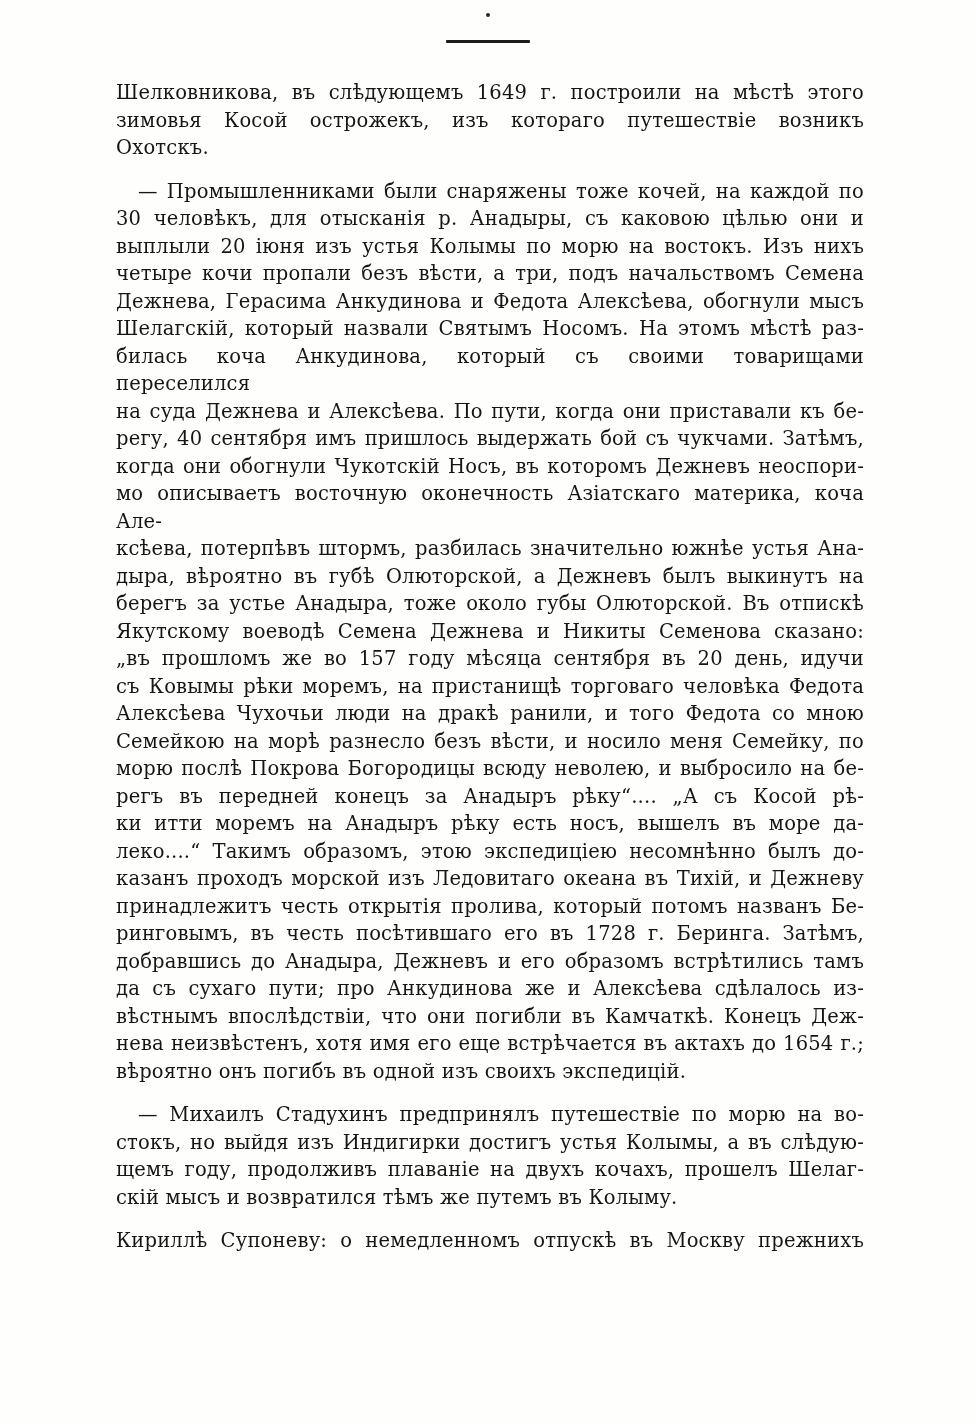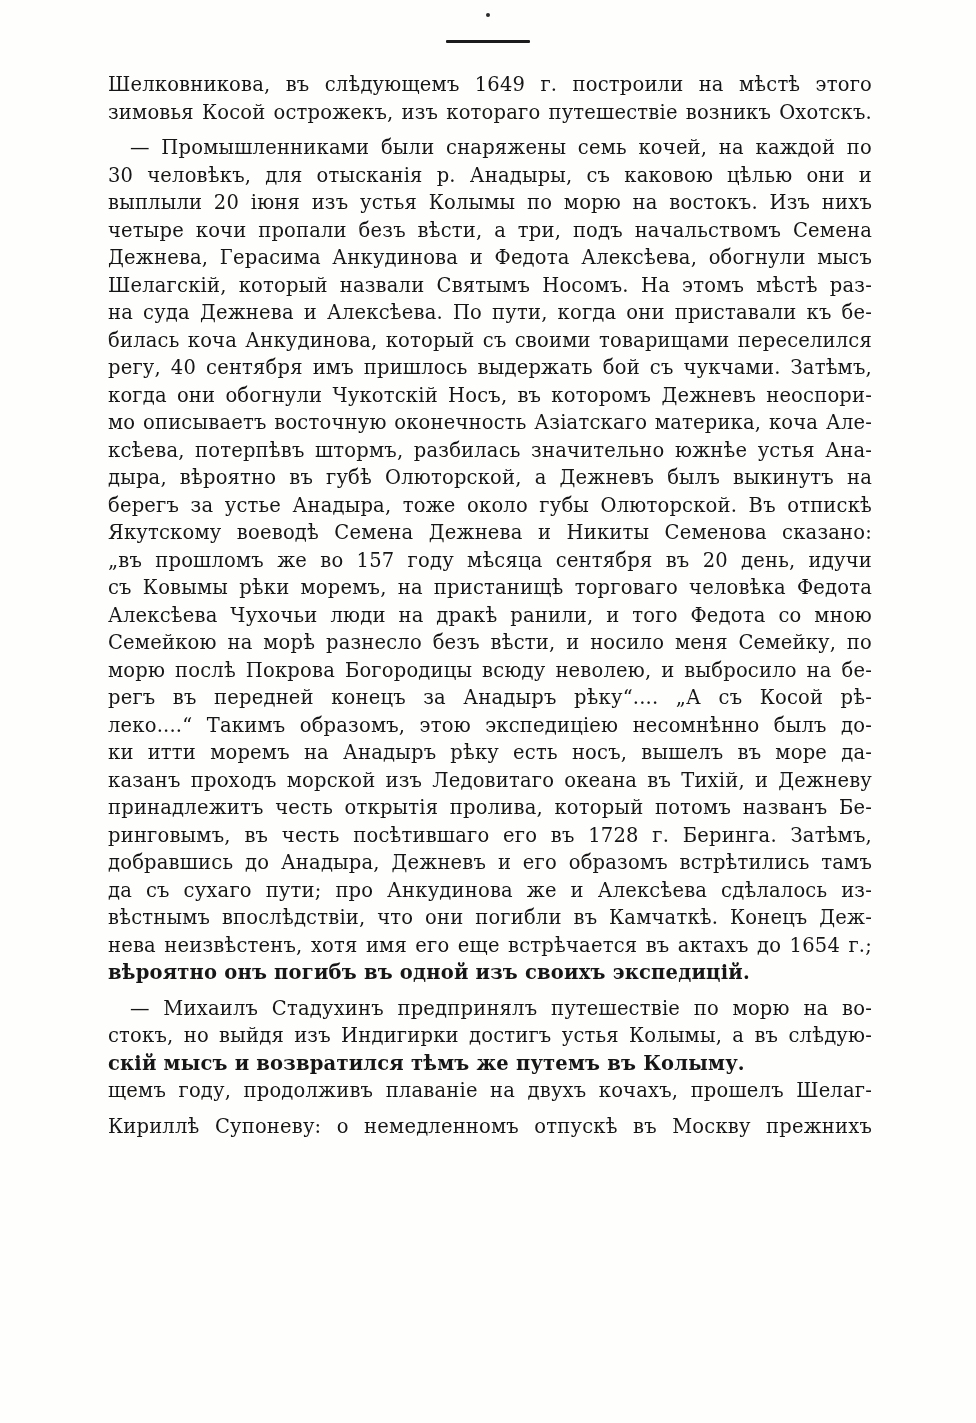--- a/index.html
+++ b/index.html
@@ -36,86 +36,85 @@
     background: #1c1c1c;
     border-radius: 1px;
   }
   .text-block {
     position: absolute;
     top: 63px;
     left: 100px;
     width: 780px;
   }
   .paragraph {
-    margin: 8px;
+    margin: 16px;
     padding: 0;
   }
   .line {
     font-size: 19.5px;
     line-height: 27.5px;
     text-align: justify;
     text-align-last: justify;
     letter-spacing: 0.2px;
     white-space: normal;
   }
   .line.last {
     text-align-last: left;
-    font-weight: bold;
   }
   .line.indent {
     text-indent: 22px;
   }
 </style>
 </head>
 <body>
 
 <div class="page">
   <div class="top-dot"></div>
   <div class="divider"></div>
   <div class="text-block" id="text-block">
       <div class="paragraph">
         <div class="line">Шелковникова, въ слѣдующемъ 1649 г. построили на мѣстѣ этого</div>
         <div class="line">зимовья Косой острожекъ, изъ котораго путешествіе возникъ Охотскъ.</div>
       </div>
       <div class="paragraph">
-        <div class="line indent">— Промышленниками были снаряжены семь кочей, на каждой по</div>
+        <div class="line indent">— Промышленниками были снаряжены тоже кочей, на каждой по</div>
         <div class="line">30 человѣкъ, для отысканія р. Анадыры, съ каковою цѣлью они и</div>
         <div class="line">выплыли 20 іюня изъ устья Колымы по морю на востокъ. Изъ нихъ</div>
         <div class="line">четыре кочи пропали безъ вѣсти, а три, подъ начальствомъ Семена</div>
         <div class="line">Дежнева, Герасима Анкудинова и Федота Алексѣева, обогнули мысъ</div>
         <div class="line">Шелагскій, который назвали Святымъ Носомъ. На этомъ мѣстѣ раз-</div>
+        <div class="line">билась коча Анкудинова, который съ своими товарищами переселился</div>
         <div class="line">на суда Дежнева и Алексѣева. По пути, когда они приставали къ бе-</div>
-        <div class="line">билась коча Анкудинова, который съ своими товарищами переселился</div>
         <div class="line">регу, 40 сентября имъ пришлось выдержать бой съ чукчами. Затѣмъ,</div>
         <div class="line">когда они обогнули Чукотскій Носъ, въ которомъ Дежневъ неоспори-</div>
         <div class="line">мо описываетъ восточную оконечность Азіатскаго материка, коча Але-</div>
         <div class="line">ксѣева, потерпѣвъ штормъ, разбилась значительно южнѣе устья Ана-</div>
         <div class="line">дыра, вѣроятно въ губѣ Олюторской, а Дежневъ былъ выкинутъ на</div>
         <div class="line">берегъ за устье Анадыра, тоже около губы Олюторской. Въ отпискѣ</div>
         <div class="line">Якутскому воеводѣ Семена Дежнева и Никиты Семенова сказано:</div>
         <div class="line">„въ прошломъ же во 157 году мѣсяца сентября въ 20 день, идучи</div>
         <div class="line">съ Ковымы рѣки моремъ, на пристанищѣ торговаго человѣка Федота</div>
         <div class="line">Алексѣева Чухочьи люди на дракѣ ранили, и того Федота со мною</div>
         <div class="line">Семейкою на морѣ разнесло безъ вѣсти, и носило меня Семейку, по</div>
         <div class="line">морю послѣ Покрова Богородицы всюду неволею, и выбросило на бе-</div>
         <div class="line">регъ въ передней конецъ за Анадыръ рѣку“....  „А съ Косой рѣ-</div>
+        <div class="line">ки итти моремъ на Анадыръ рѣку есть носъ, вышелъ въ море да-</div>
         <div class="line">леко....“  Такимъ образомъ, этою экспедиціею несомнѣнно былъ до-</div>
-        <div class="line">ки итти моремъ на Анадыръ рѣку есть носъ, вышелъ въ море да-</div>
         <div class="line">казанъ проходъ морской изъ Ледовитаго океана въ Тихій, и Дежневу</div>
         <div class="line">принадлежитъ честь открытія пролива, который потомъ названъ Бе-</div>
         <div class="line">ринговымъ, въ честь посѣтившаго его въ 1728 г. Беринга. Затѣмъ,</div>
         <div class="line">добравшись до Анадыра, Дежневъ и его образомъ встрѣтились тамъ</div>
         <div class="line">да съ сухаго пути; про Анкудинова же и Алексѣева сдѣлалось из-</div>
         <div class="line">вѣстнымъ впослѣдствіи, что они погибли въ Камчаткѣ. Конецъ Деж-</div>
         <div class="line">нева неизвѣстенъ, хотя имя его еще встрѣчается въ актахъ до 1654 г.;</div>
         <div class="line last">вѣроятно онъ погибъ въ одной изъ своихъ экспедицій.</div>
       </div>
       <div class="paragraph">
         <div class="line indent">— Михаилъ Стадухинъ предпринялъ путешествіе по морю на во-</div>
         <div class="line">стокъ, но выйдя изъ Индигирки достигъ устья Колымы, а въ слѣдую-</div>
+        <div class="line">щемъ году, продолживъ плаваніе на двухъ кочахъ, прошелъ Шелаг-</div>
         <div class="line last">скій мысъ и возвратился тѣмъ же путемъ въ Колыму.</div>
-        <div class="line">щемъ году, продолживъ плаваніе на двухъ кочахъ, прошелъ Шелаг-</div>
       </div>
       <div class="paragraph">
         <div class="line">Кириллѣ Супоневу: о немедленномъ отпускѣ въ Москву прежнихъ</div>
       </div>
     </div>
 </div>
 
 </body></html>

